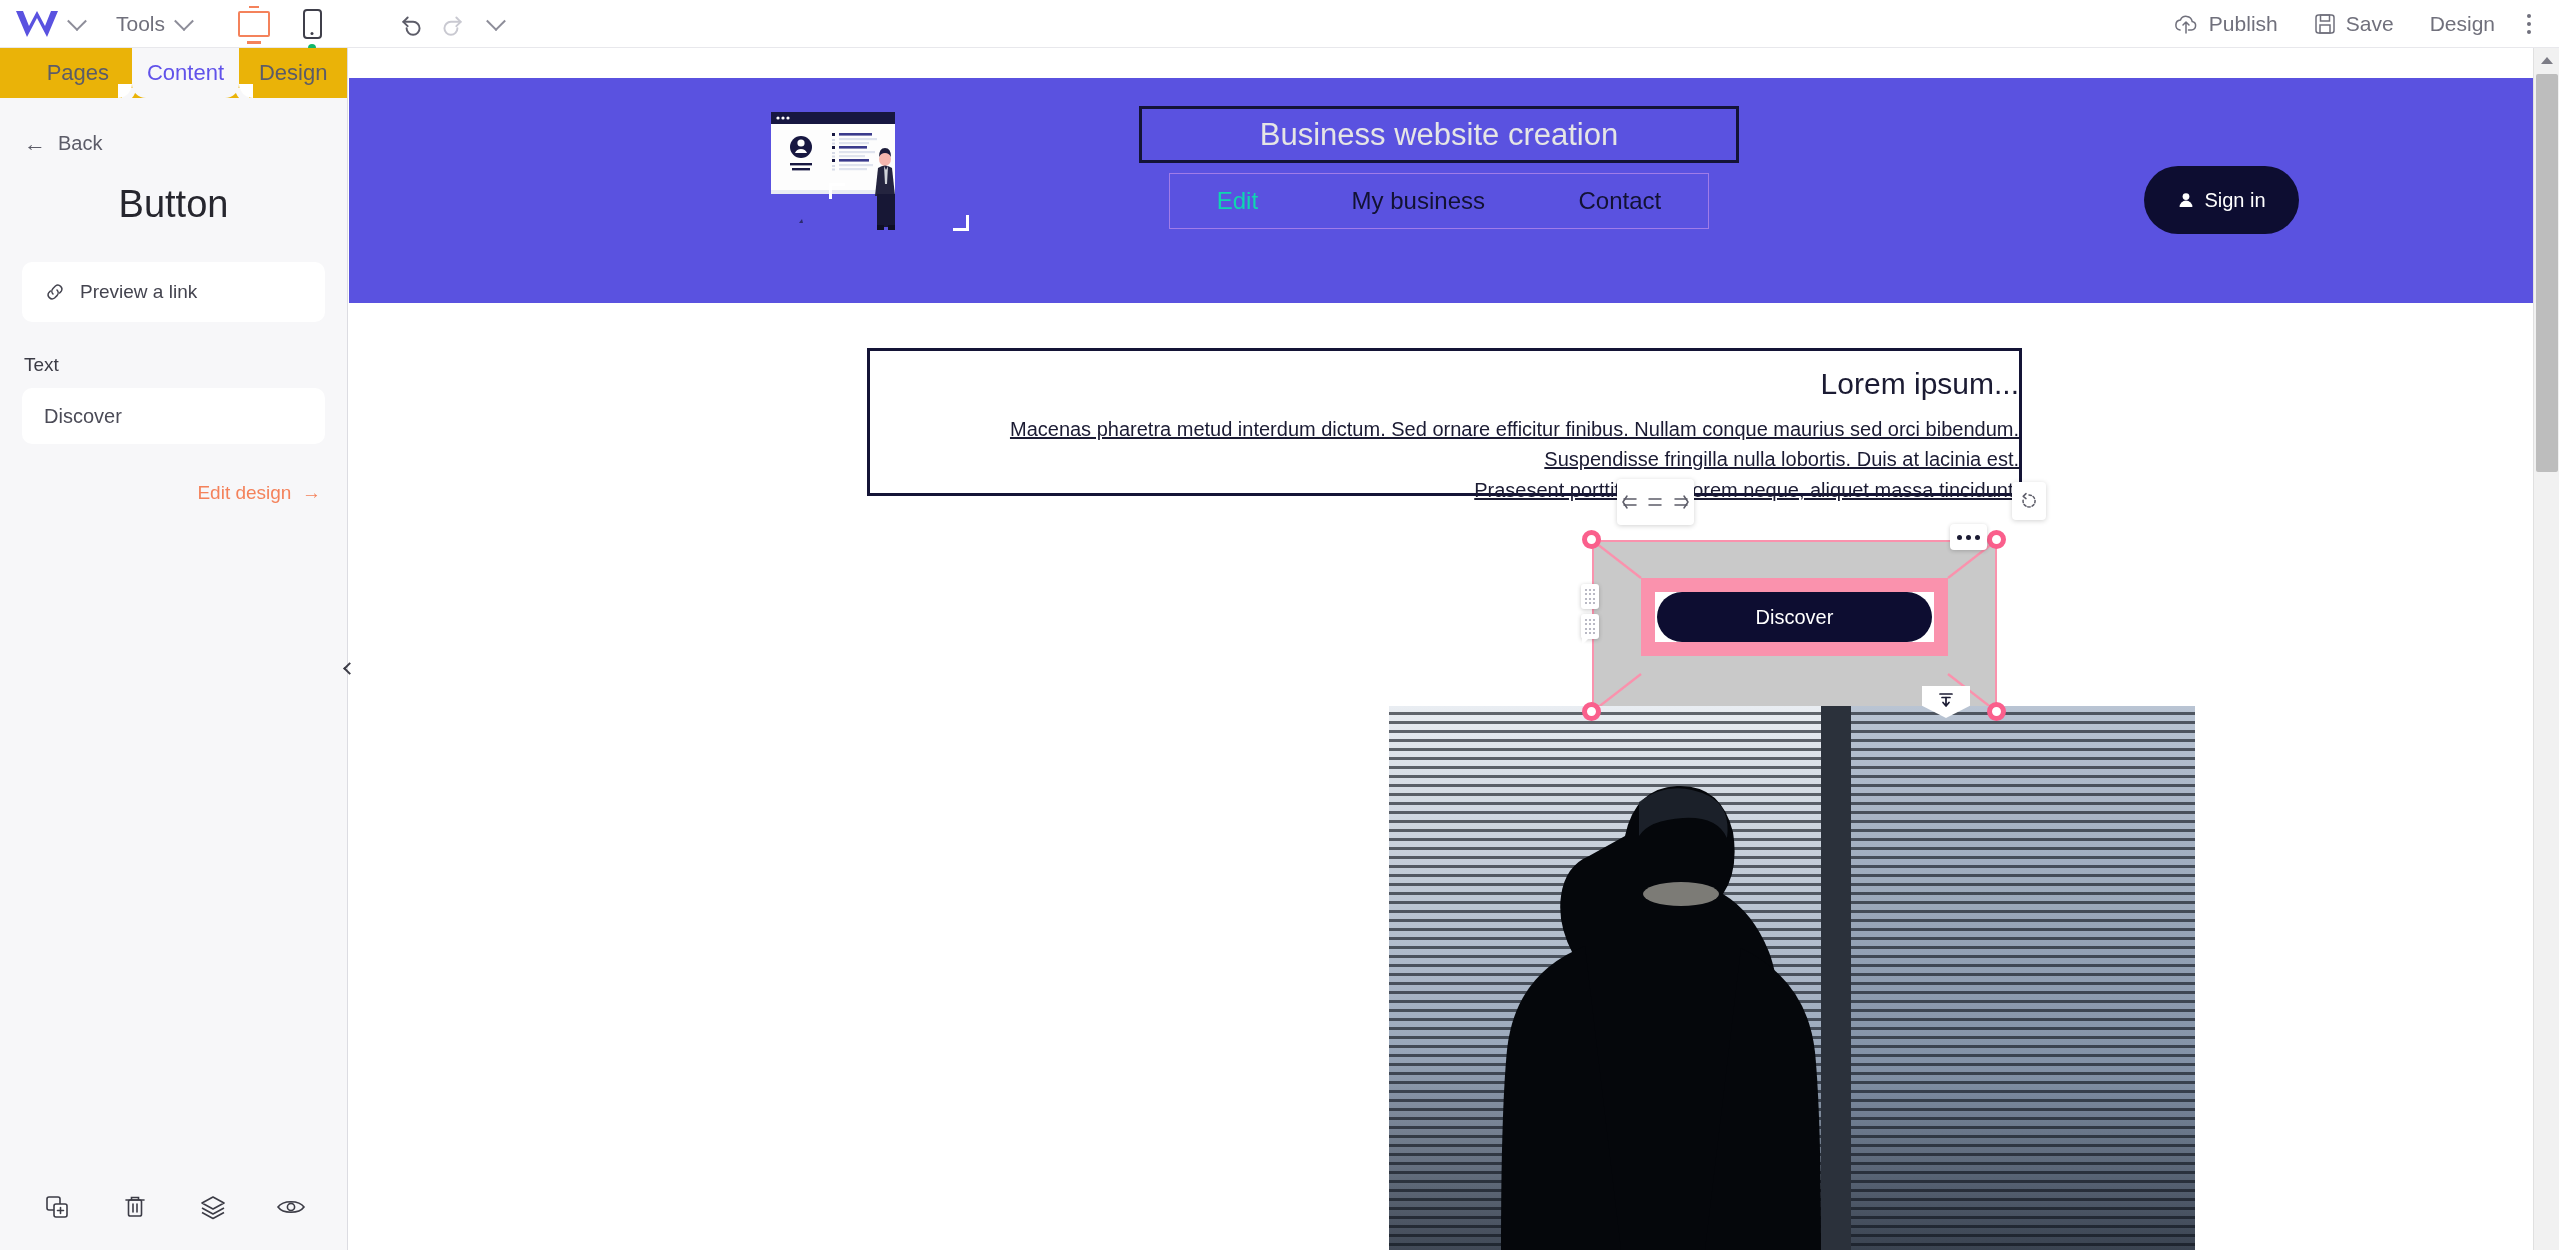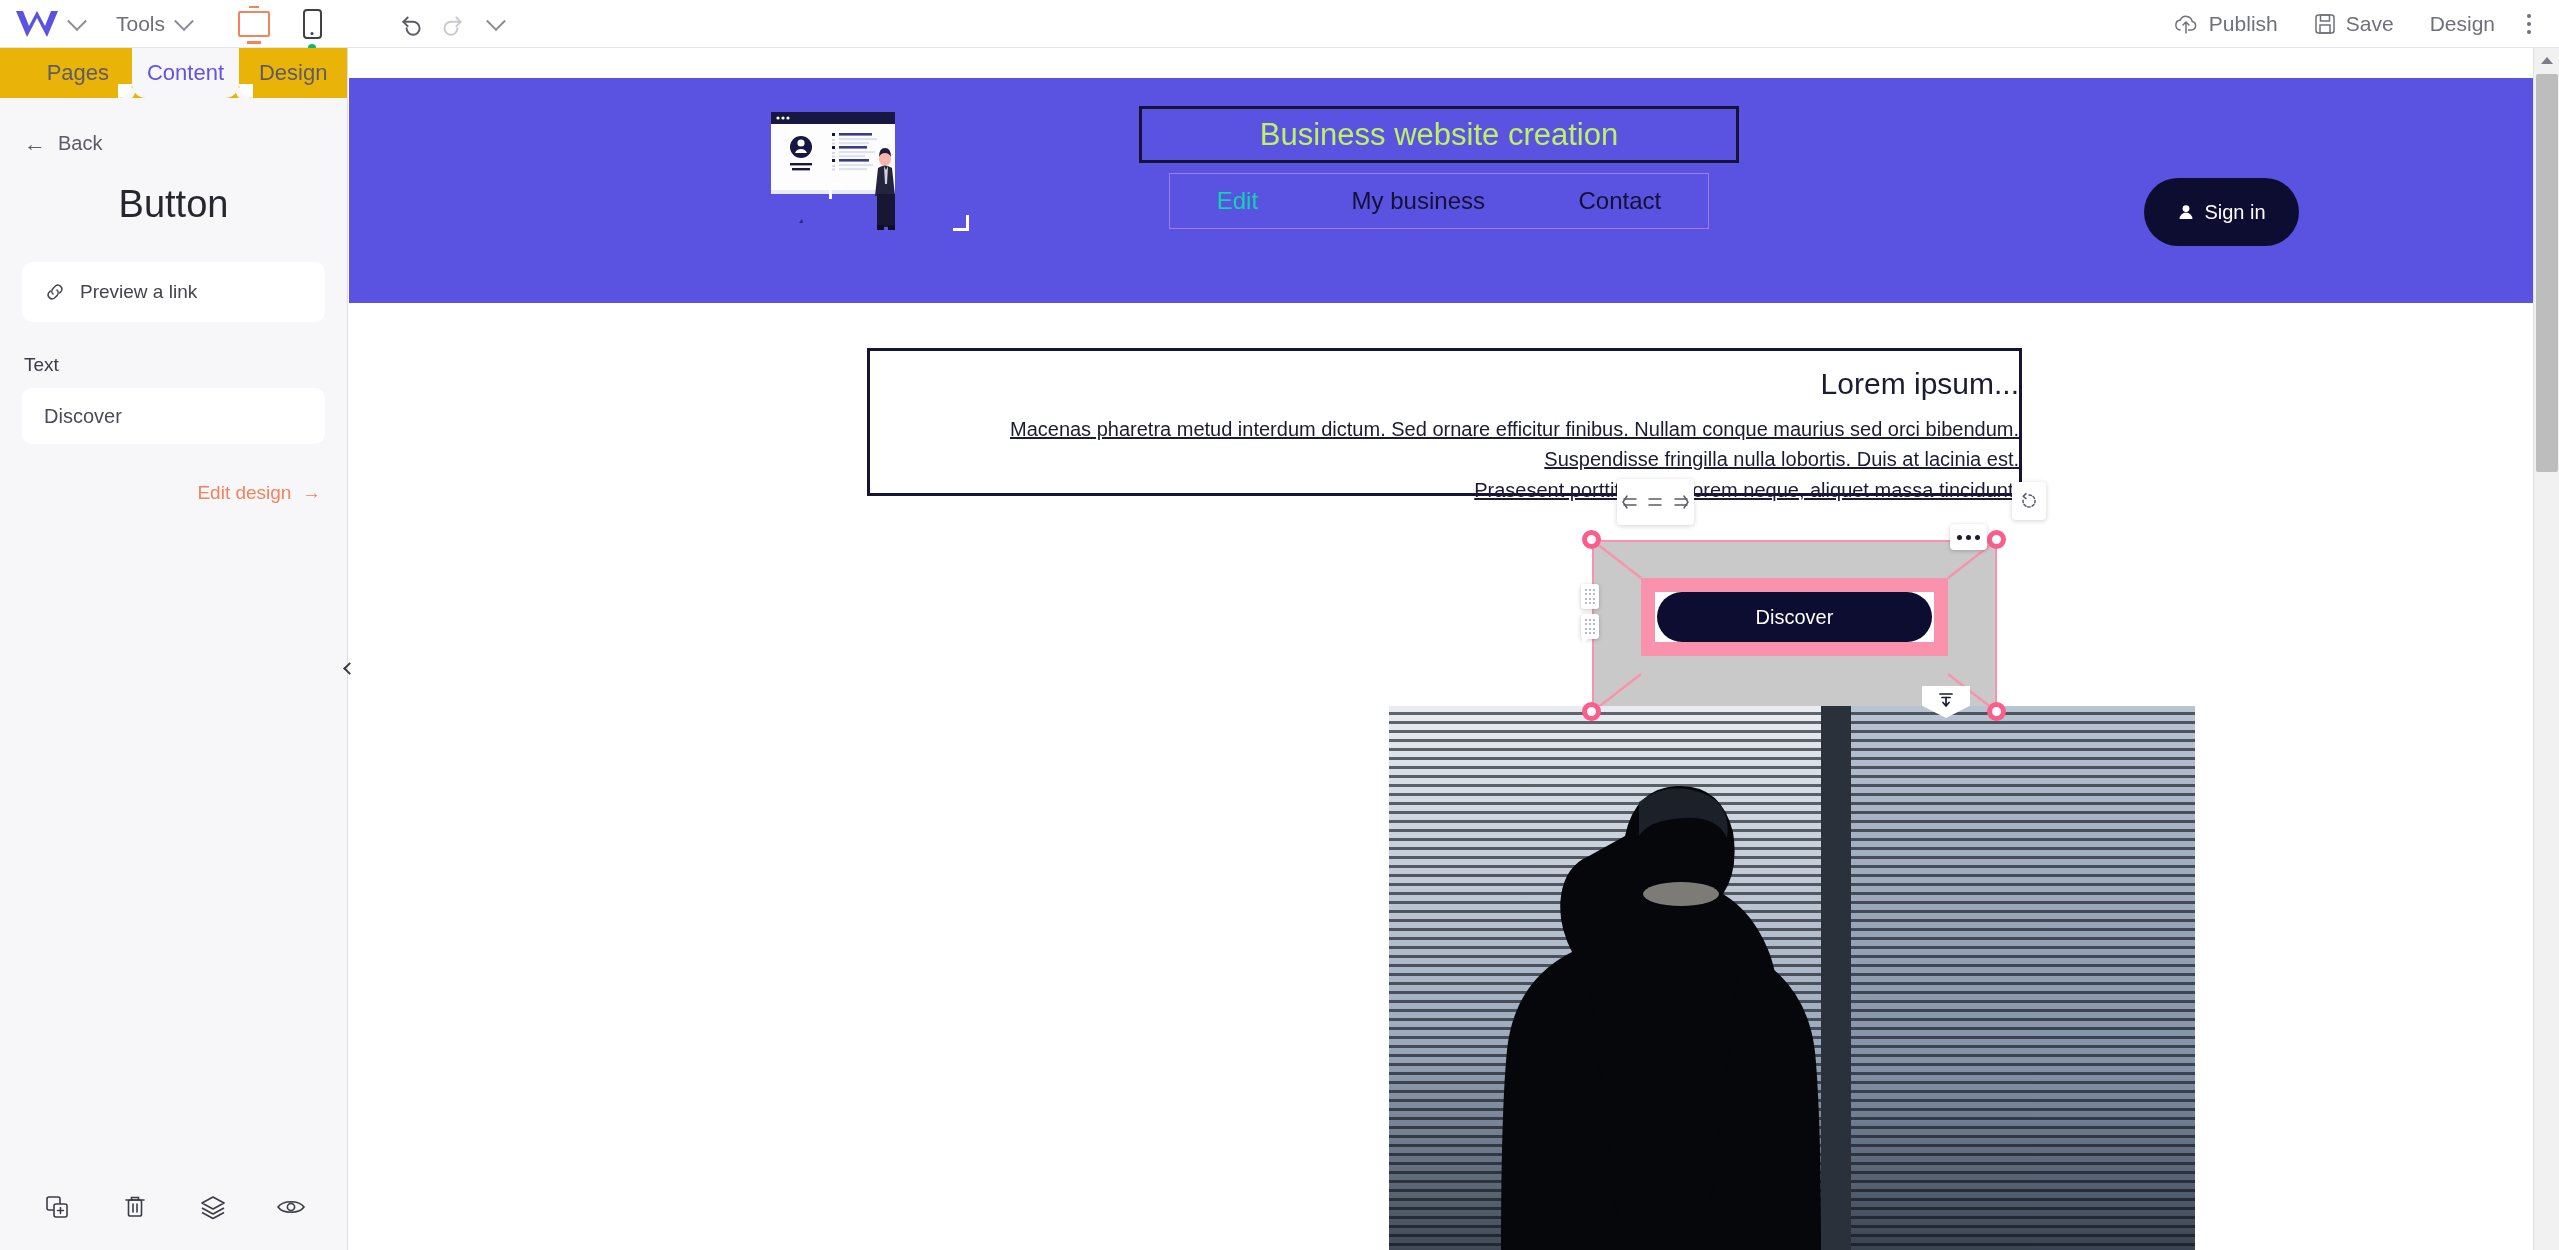--- a/index.html
+++ b/index.html
@@ -117,33 +117,33 @@
     width: 2185px; height:1202px; background:#ffffff; overflow:hidden;
   }
   .site-header {
     position:relative; margin: 30px 0 0 0; height:225px; background:#5a52e0;
   }
   .illus { position:absolute; left:420px; top:30px; width:200px; height:125px; }
   .title-box {
     position:absolute; left:790px; top:28px; width:600px; height:57px;
     border:3px solid #141436; display:flex; align-items:center; justify-content:center;
   }
-  .title-box span { color:#bef264; font-size:31px; }
+  .title-box span { color:#e5e5e5; font-size:31px; }
   .nav-box {
     position:absolute; left:820px; top:95px; width:540px; height:56px;
     border:1px solid #a07ce8; display:flex; align-items:center; justify-content:space-around;
   }
   .nav-item { font-size:24px; color:#121233; cursor:pointer; position:relative; }
   .nav-item.active-link { color:#0fd6b0; }
   .nav-sel { position:absolute; left:480px; top:105px; width:140px; height:48px; pointer-events:none;}
   .corner { position:absolute; width:16px; height:16px; border-color:#ffffff; border-style:solid; border-width:0;}
   .corner.tl { top:0; left:0; border-left-width:3px; border-top-width:3px;}
   .corner.br { bottom:0; right:0; border-right-width:3px; border-bottom-width:3px;}
   .signin-btn {
-    position:absolute; right:235px; top:100px; width:155px; height:68px;
+    position:absolute; right:235px; top:88px; width:155px; height:68px;
     background:#0d0d31; border-radius:40px; display:flex; align-items:center;
     justify-content:center; gap:9px; cursor:pointer;
   }
   .signin-btn span { color:#ffffff; font-size:20px; }
 
   .text-block {
     position:absolute; left:518px; top:300px; width:1155px; height:148px;
     border:3px solid #141436; background:#ffffff; text-align:right; padding-top:16px;
   }
   .tb-h { font-size:30px; color:#1b1b33; font-weight:400; }

